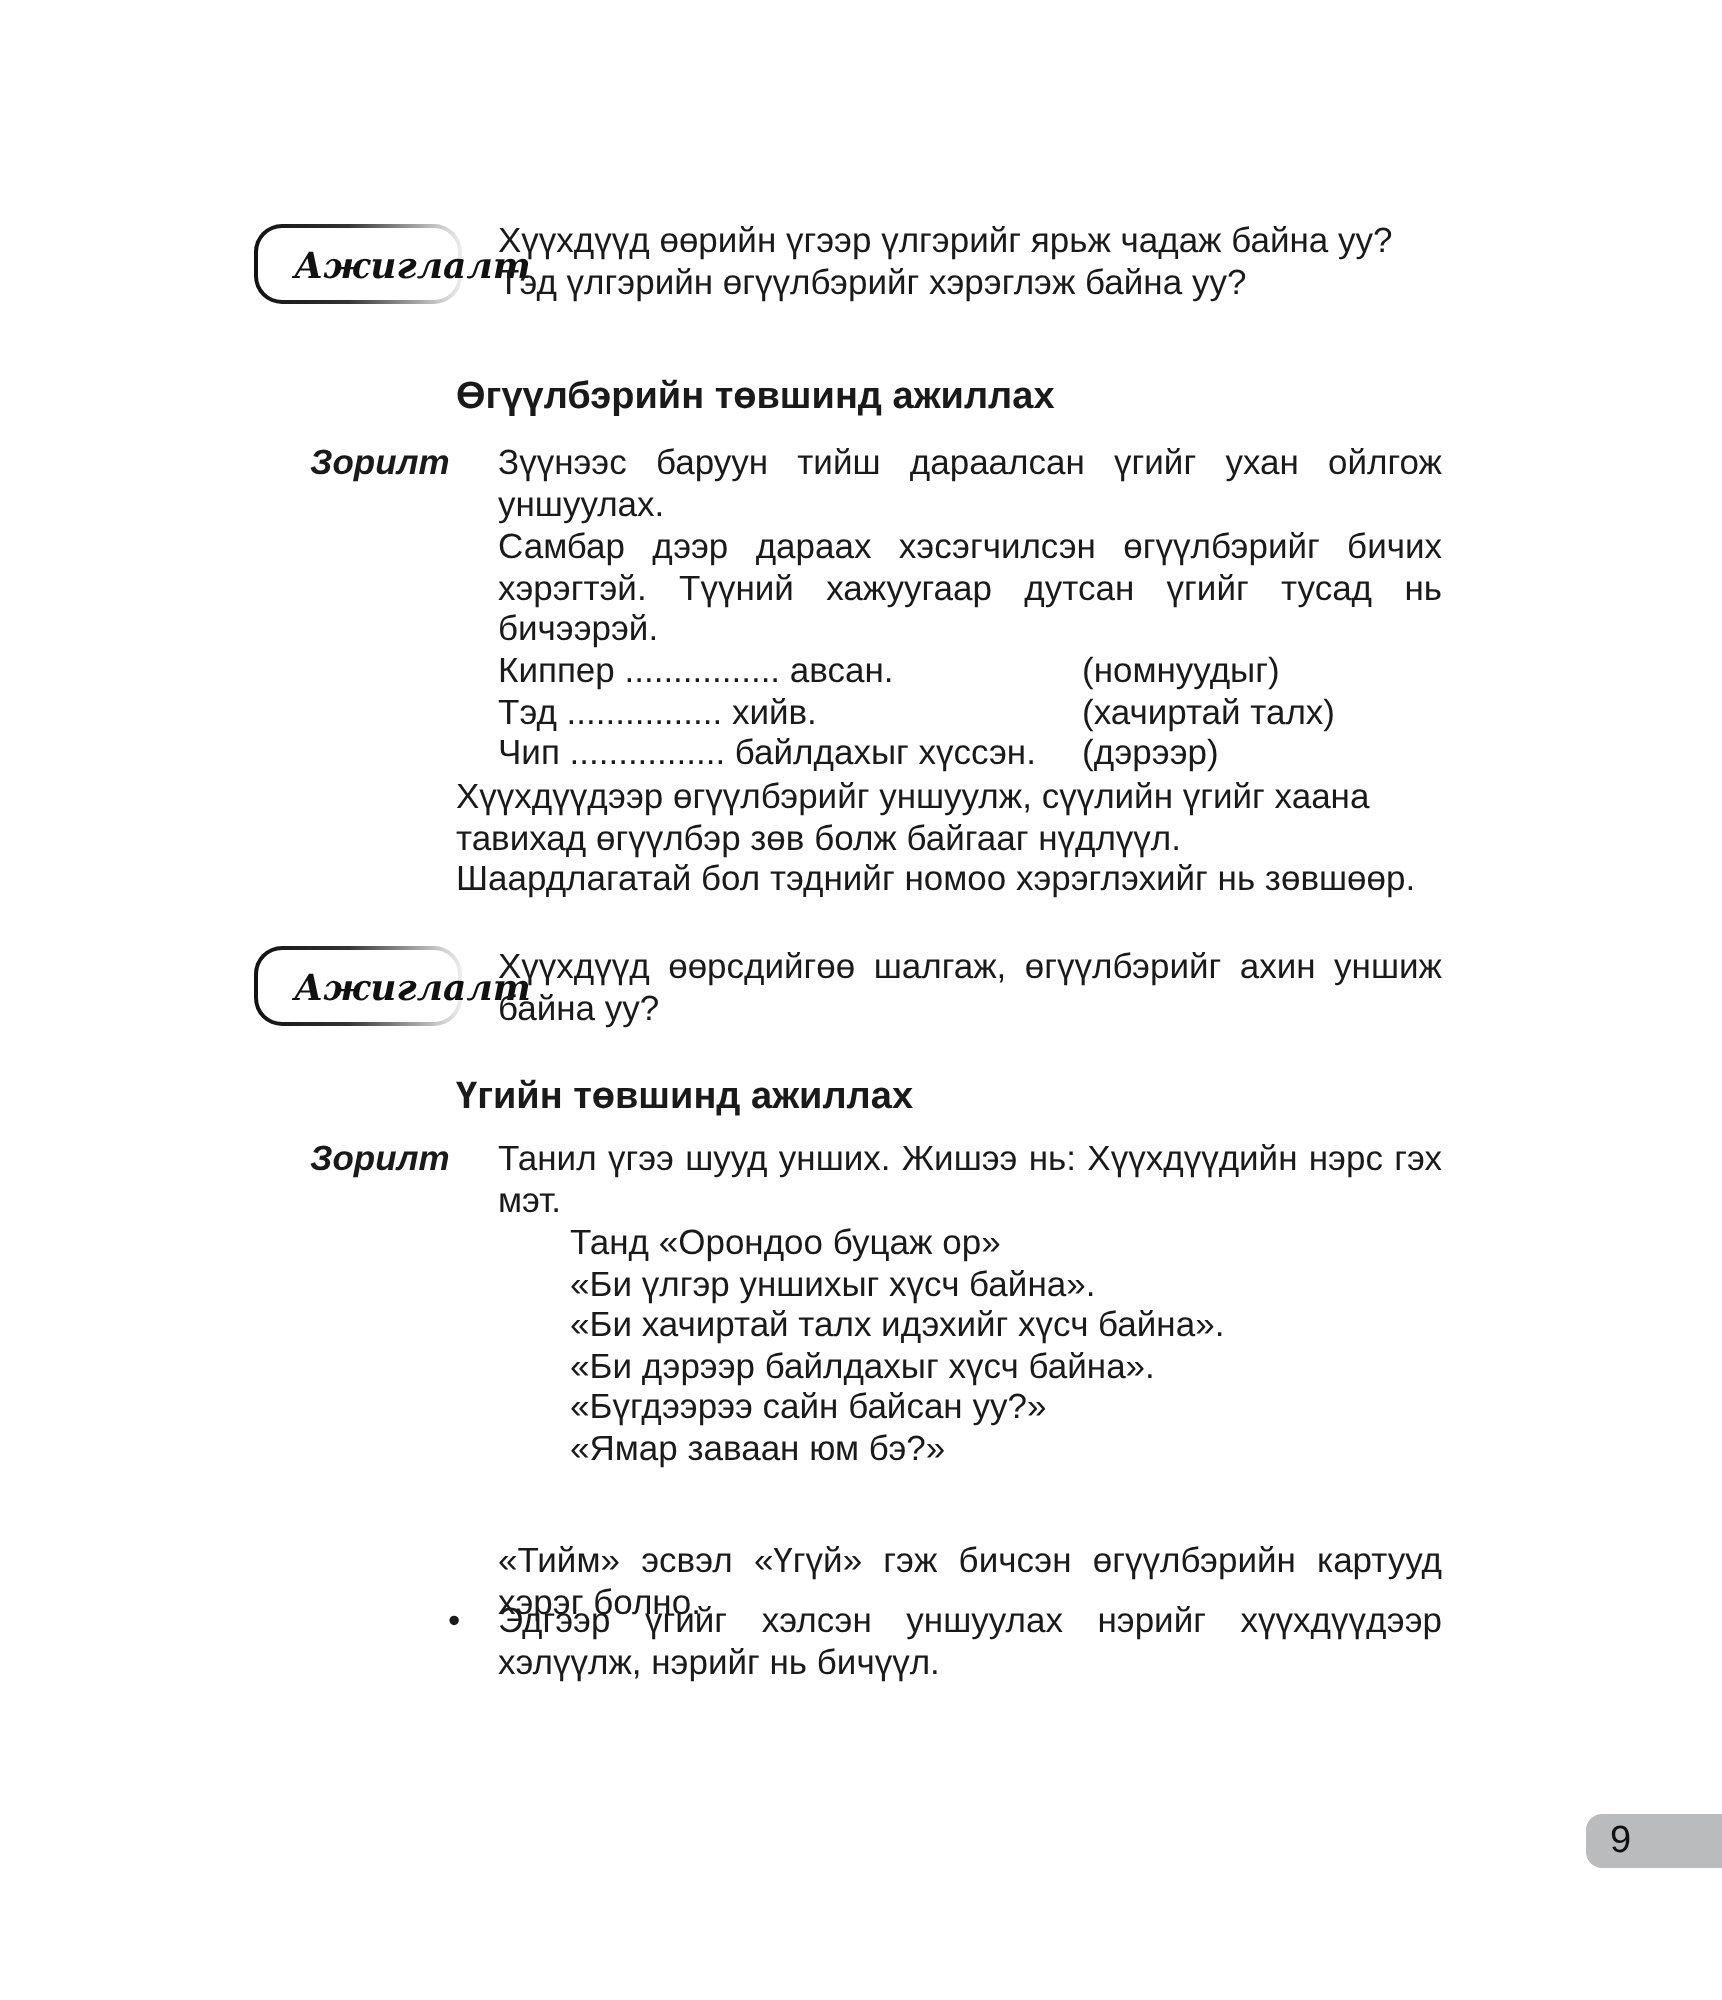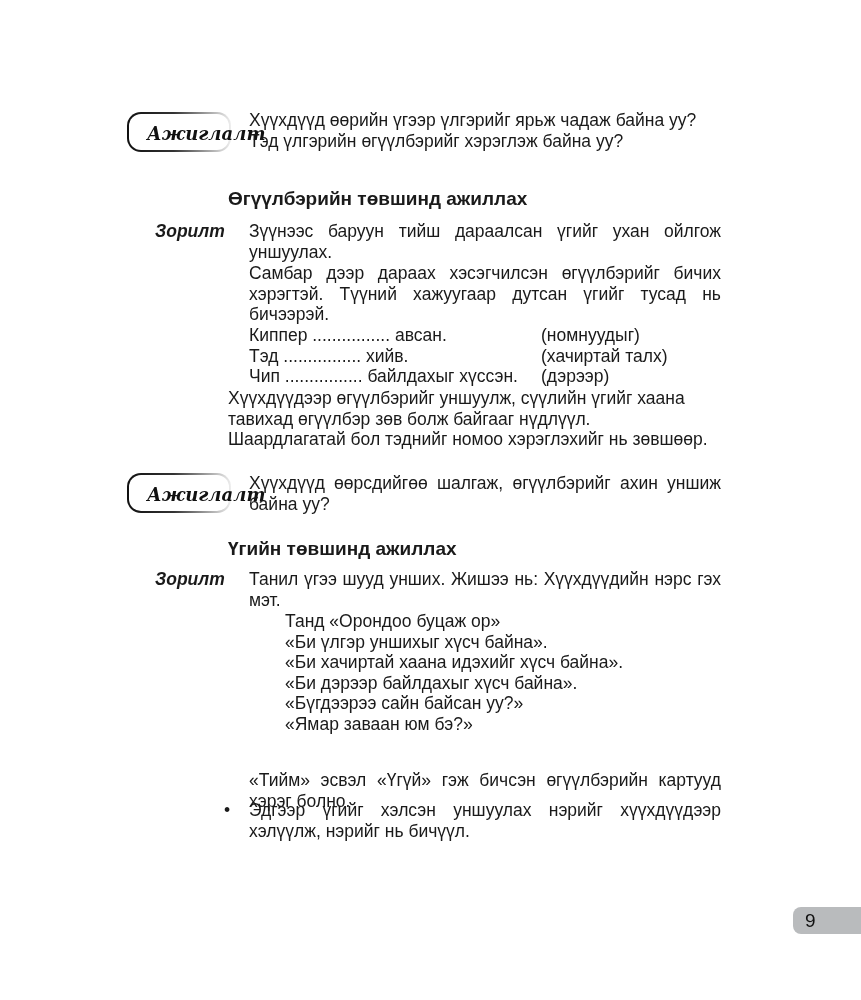--- a/index.html
+++ b/index.html
@@ -65,21 +65,21 @@
 </div>
 <div class="abs txt just" style="left:249px; top:473px; width:472px;">Хүүхдүүд өөрсдийгөө шалгаж, өгүүлбэрийг ахин уншиж байна уу?</div>
 
 <div class="abs heading" style="left:228px; top:538px;">Үгийн төвшинд ажиллах</div>
 <div class="abs label" style="left:155px; top:569px;">Зорилт</div>
 <div class="abs txt just" style="left:249px; top:569px; width:472px;">Танил үгээ шууд унших. Жишээ нь: Хүүхдүүдийн нэрс гэх мэт.</div>
 
 <div class="abs txt" style="left:249px; top:611px; width:472px;margin-left:36px;">
   <div>Танд  «Орондоо буцаж ор»</div>
   <div>«Би үлгэр уншихыг хүсч байна».</div>
-  <div>«Би хачиртай хаана идэхийг хүсч байна».</div>
+  <div>«Би хачиртай талх идэхийг хүсч байна».</div>
   <div>«Би дэрээр байлдахыг хүсч байна».</div>
   <div>«Бүгдээрээ сайн байсан уу?»</div>
   <div>«Ямар заваан юм бэ?»</div>
 </div>
 <div class="abs txt just" style="left:249px; top:770px; width:472px;">«Тийм» эсвэл «Үгүй» гэж бичсэн өгүүлбэрийн картууд хэрэг болно.</div>
 
 <div class="abs txt" style="left:224px; top:800px;">•</div>
 <div class="abs txt just" style="left:249px; top:800px; width:472px;">Эдгээр үгийг хэлсэн уншуулах нэрийг хүүхдүүдээр хэлүүлж, нэрийг нь бичүүл.</div>
 
 <div class="page-num">

